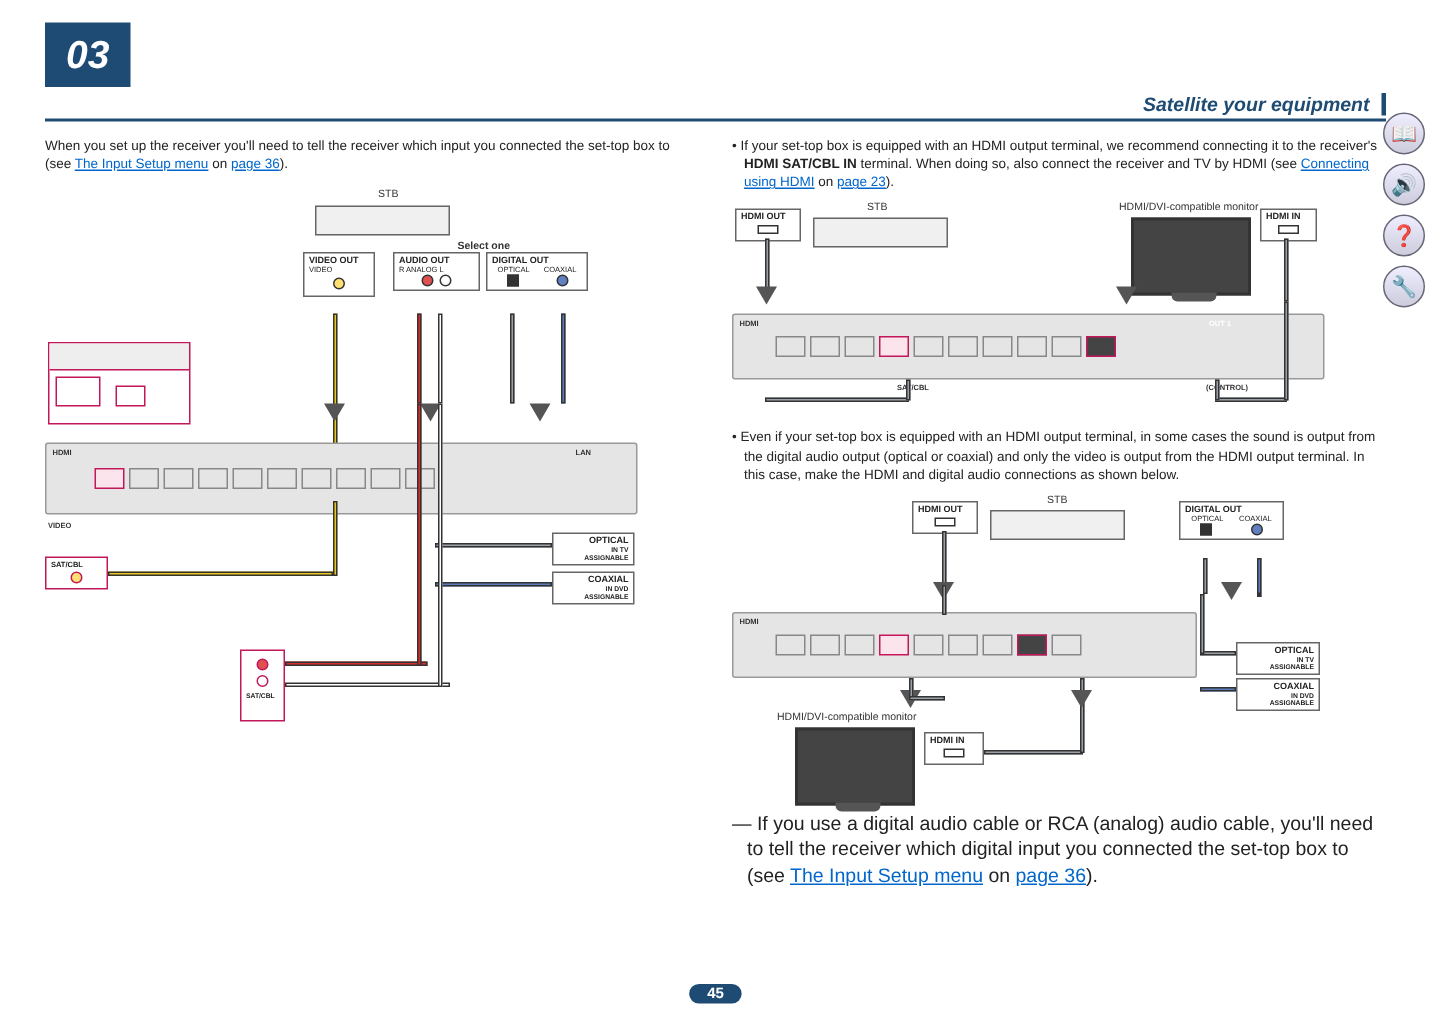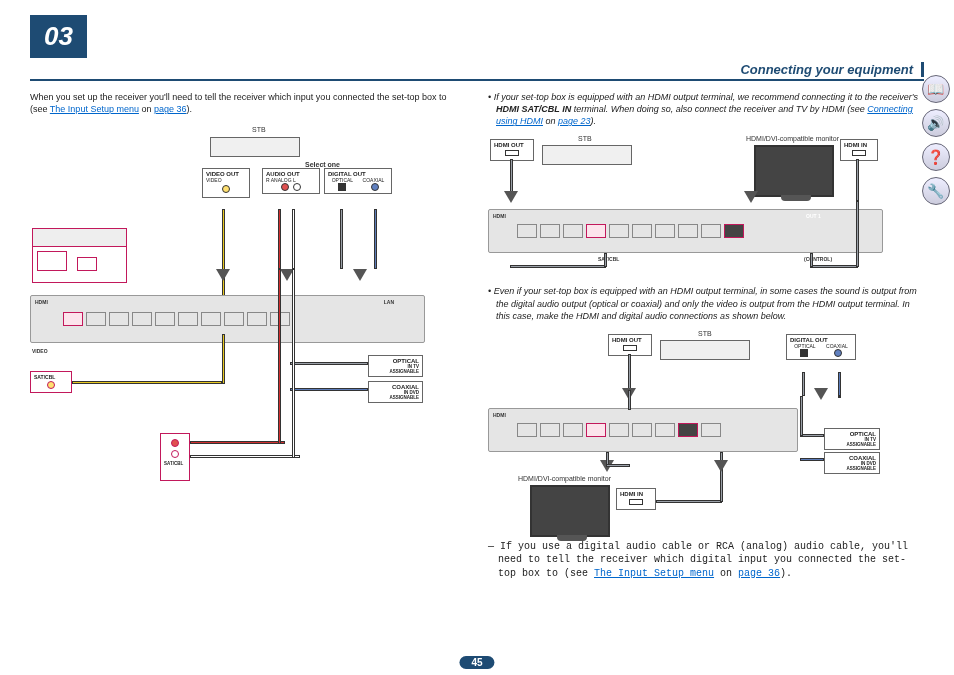--- a/index.html
+++ b/index.html
@@ -53,21 +53,21 @@
     border-bottom: 1px solid #1e4b73;
     padding-bottom: 2px;
     margin-bottom: 6px;
   }
 
   .body-text {
     font-size: 9px;
     line-height: 1.35;
     margin-bottom: 4px;
   }
-  .body-text.sm { font-size: 10px; font-family: Liberation Mono, monospace; }
+  .body-text.sm { font-size: 13px; }
 
   a.link { color: #0066cc; text-decoration: underline; }
 
   
   .diagram {
     background: #fff;
     position: relative;
     width: 100%;
     height: 300px;
     margin-top: 8px;
@@ -170,32 +170,32 @@
   .sidebar-btn {
     width:28px;height:28px;
     border-radius:50%;
     border:1px solid #667;
     background:linear-gradient(#eef,#ccd);
     display:flex;align-items:center;justify-content:center;
     font-size:14px;
     color:#345;
   }
 
-  ul.bullets { list-style:none;font-style:italic; }
+  ul.bullets { list-style:none; }
   ul.bullets > li::before { content:"• "; }
   ul.bullets > li { font-size:9px; line-height:1.35; margin-bottom:4px; padding-left:8px; text-indent:-8px;}
 </style>
 </head>
 <body>
 
 <div style="display:flex;align-items:flex-end;">
   <div class="chapter-tab">03</div>
 </div>
 <div class="header-line">
-  <div class="header-title">Connecting your equipment</div>
+  <div class="header-title">Satellite your equipment</div>
 </div>
 
 <div class="columns">
 
   <div class="col">
     <p class="body-text">
       <span>When you set up the receiver you'll need to tell the receiver which input you connected the set-top box to (see </span><a class="link">The Input Setup menu</a><span> on </span><a class="link">page 36</a><span>).</span>
     </p>
 
     <div class="diagram" style="height:410px;">

